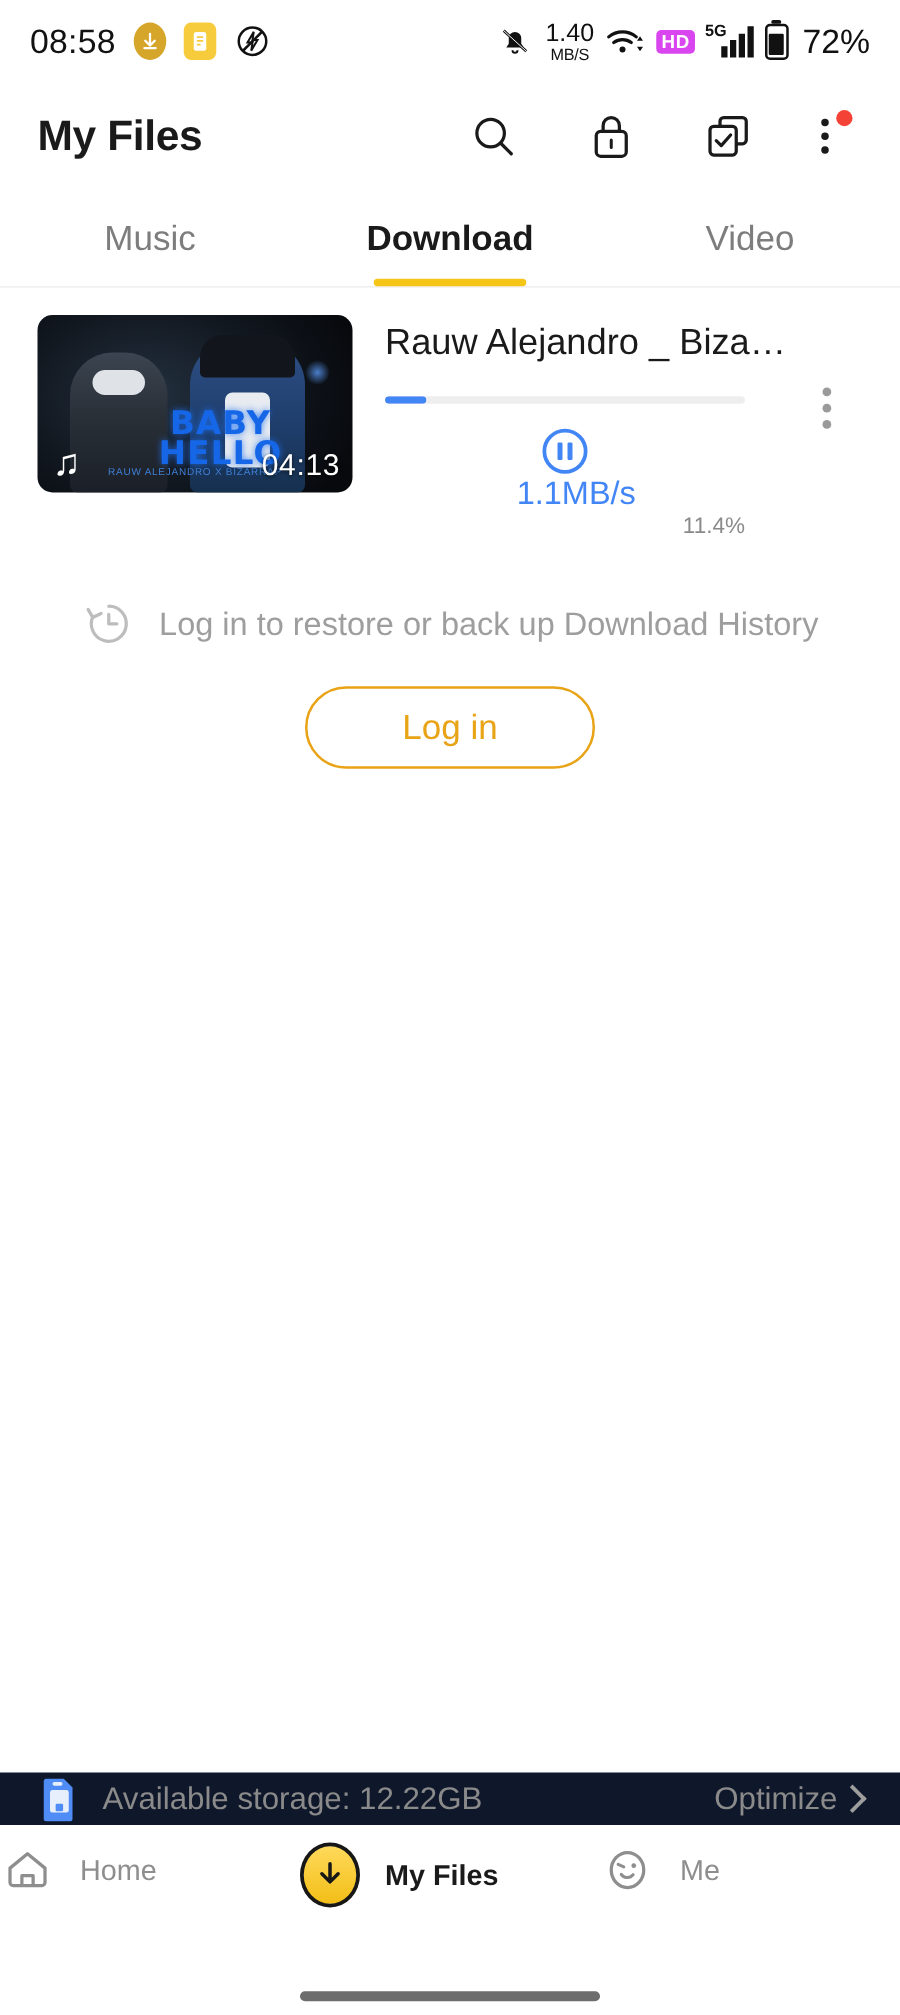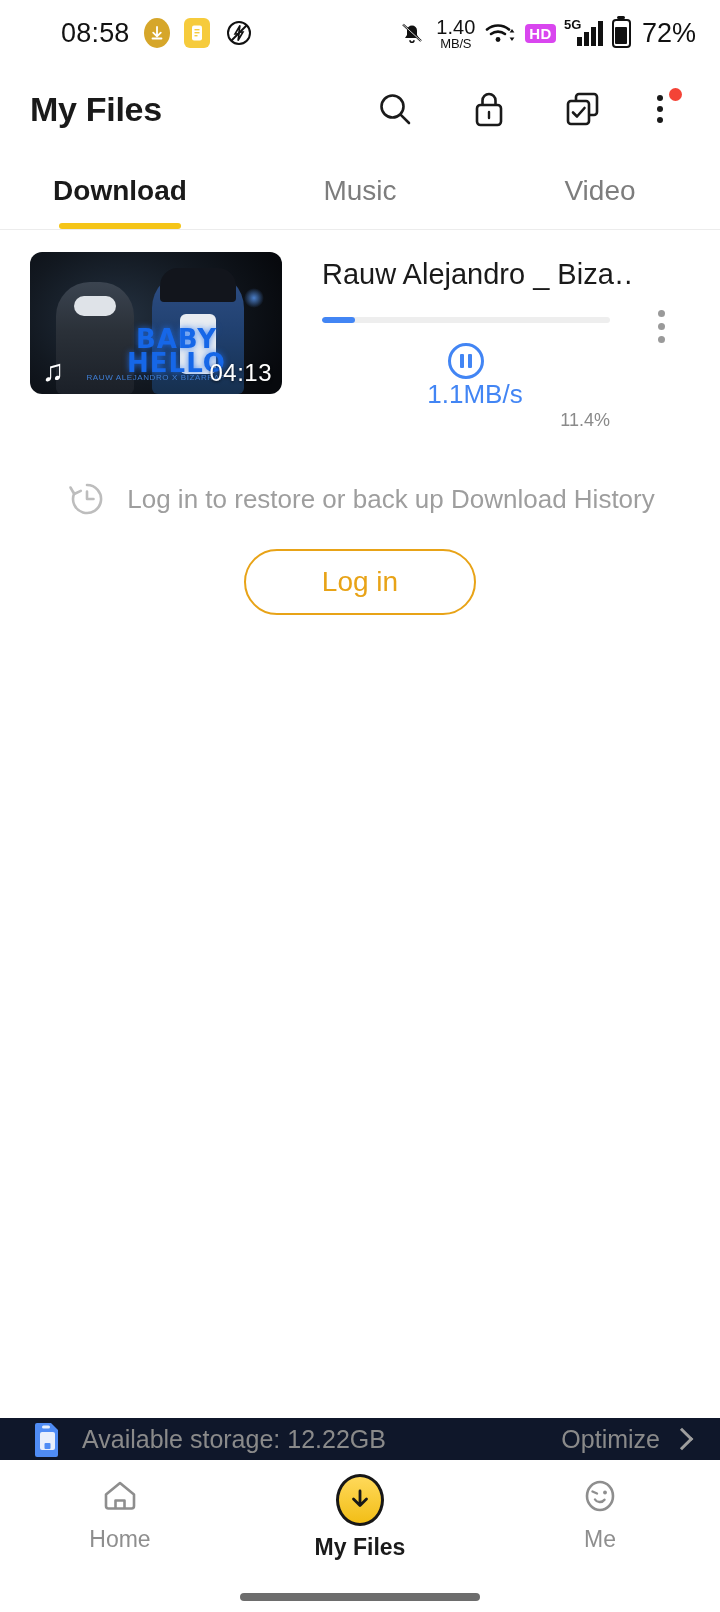--- a/index.html
+++ b/index.html
@@ -7,21 +7,21 @@
     width: 720px; height: 1612px;
     background: #ffffff;
     font-family: "Liberation Sans", sans-serif;
     overflow: hidden;
   }
   .phone { position: relative; width: 720px; height: 1612px; background:#fff; display:flex; flex-direction:column; }
 
   
   .statusbar {
     height: 66px; display: flex; align-items: center;
-    padding: 0 24px; flex: 0 0 auto; margin-left: 37px;
+    padding: 0 24px; flex: 0 0 auto;
   }
   .sb-left { display: flex; align-items: center; gap: 14px; }
   .sb-time { font-size: 27px; color: #121212; font-weight: 400; letter-spacing: .2px; }
   .sb-right { margin-left: auto; display: flex; align-items: center; gap: 9px; }
   .ic-dl { width: 26px; height: 30px; border-radius: 13px/15px; background: #D6A62A; display:flex; align-items:center; justify-content:center; }
   .ic-note { width: 26px; height: 30px; border-radius: 6px; background: #F6CB3C; display:flex; align-items:center; justify-content:center; }
   .ic-circ { width: 30px; height: 30px; }
   .sb-speed { display:flex; flex-direction:column; align-items:center; line-height:1; }
   .sb-speed .n { font-size: 20px; color:#111; font-weight:400; }
   .sb-speed .u { font-size: 13px; color:#111; letter-spacing:-.2px; }
@@ -82,21 +82,21 @@
     text-align:center; line-height: .92; width: 100%; padding-left: 41px;
   }
   .th-title b { display:block; font-size: 26px; font-weight:900; color:#1667e8;
      letter-spacing: 1px; text-shadow: 0 0 6px rgba(30,110,240,.85); font-family:"DejaVu Sans", sans-serif; }
   .th-sub { position:absolute; bottom: 12px; left:50%; transform:translateX(-50%);
      font-size: 8px; color:#3f7fd6; letter-spacing:.6px; white-space:nowrap;margin-top:28px; }
   .th-note { position:absolute; left: 12px; bottom: 8px; font-size: 30px; color:#fff; line-height:1; }
   .th-time { position:absolute; right: 10px; bottom: 7px; font-size: 24px; color:#fff; letter-spacing:.5px;
      text-shadow: 0 1px 3px rgba(0,0,0,.7); }
 
-  .dl-info { flex:1; padding-left: 40px; padding-top: 6px; min-width:0; }
+  .dl-info { flex:1; padding-left: 26px; padding-top: 6px; min-width:0; }
   .dl-name { font-size: 29px; color:#1a1a1a; white-space:nowrap; overflow:hidden; text-overflow:clip; }
   .prog-track { margin-top: 26px; height: 6px; background:#eeeeee; border-radius:3px; width: 288px; overflow:hidden; }
   .prog-fill { height:100%; background:#4285F4; border-radius:3px; }
   .dl-meta { margin-top: 20px; display:flex; align-items:center; width: 288px; flex-direction: column; }
   .pause-btn { width: 36px; height:36px; border: 3px solid #4285F4; border-radius:50%;
      display:flex; align-items:center; justify-content:center; gap:4px; flex:0 0 auto; }
   .pause-btn i { width:4px; height:14px; background:#4285F4; display:block; border-radius:1px; }
   .dl-speed { font-size: 26px; color:#4285F4; margin-left: 18px; }
   .dl-pct { font-size: 18px; color:#8a8a8a; margin-left:auto; }
   .dl-kebab { width: 58px; display:flex; flex-direction:column; align-items:center; gap:6px; padding-top: 58px; flex:0 0 auto; }
@@ -110,27 +110,27 @@
     width: 232px; height: 66px; border: 2px solid #E8A317; border-radius: 33px;
     display:flex; align-items:center; justify-content:center;
     color:#E8A317; font-size: 28px; background:#fff;
   }
 
   .spacer { flex: 1 1 auto; }
 
   
   .storage { background:#0f172a; height: 42px; display:flex; align-items:center; padding: 0 30px; flex:0 0 auto; }
   .storage-text { font-size: 25px; color:#8a8a8a; margin-left: 18px; }
-  .optimize { margin-left:auto; display:flex; align-items:center; gap: 14px; }
+  .optimize { margin-left:auto; display:flex; align-items:center; gap: 4px; }
   .optimize span { font-size: 25px; color:#8a8a8a; }
   .chev { width:16px; height:16px; border-right:3px solid #9e9e9e; border-top:3px solid #9e9e9e; transform:rotate(45deg); }
 
   
   .bottomnav { height: 122px; display:flex; align-items:flex-start; padding-top: 14px; background:#fff; flex:0 0 auto; }
-  .nav-item { flex:1; display:flex; flex-direction:column; align-items:center; gap: 8px; }
+  .nav-item { flex:1; display:flex; flex-direction:row; align-items:center; gap: 20px; }
   .nav-label { font-size: 23px; color:#8e8e8e; }
   .nav-item.active .nav-label { color:#1a1a1a; font-weight:700; }
   .dl-circle { width: 48px; height: 52px; border-radius: 50%; background: linear-gradient(180deg,#FFD95A 0%, #F2BE17 100%);
      border: 3px solid #171717; display:flex; align-items:center; justify-content:center; }
   .homebar { height: 30px; display:flex; align-items:center; justify-content:center; flex:0 0 auto; }
   .homebar i { width: 240px; height: 8px; border-radius:4px; background:#6d6d6d; display:block; }
 </style>
 </head>
 <body>
 
@@ -222,25 +222,25 @@
             <i></i>
             <i></i>
             <i></i>
           </div>
         <div class="dot-red"></div>
       </div>
     </div>
   </div>
 
   <div class="tabs">
+    <div class="tab">
+      <span>Music</span>
+    </div>
     <div class="tab active">
       <span>Download</span>
-    </div>
-    <div class="tab">
-      <span>Music</span>
     </div>
     <div class="tab">
       <span>Video</span>
     </div>
   </div>
 
   <div class="dl-item">
     <div class="thumb">
       <div class="th-glow"></div>
       <div class="th-fig th-left"></div>

